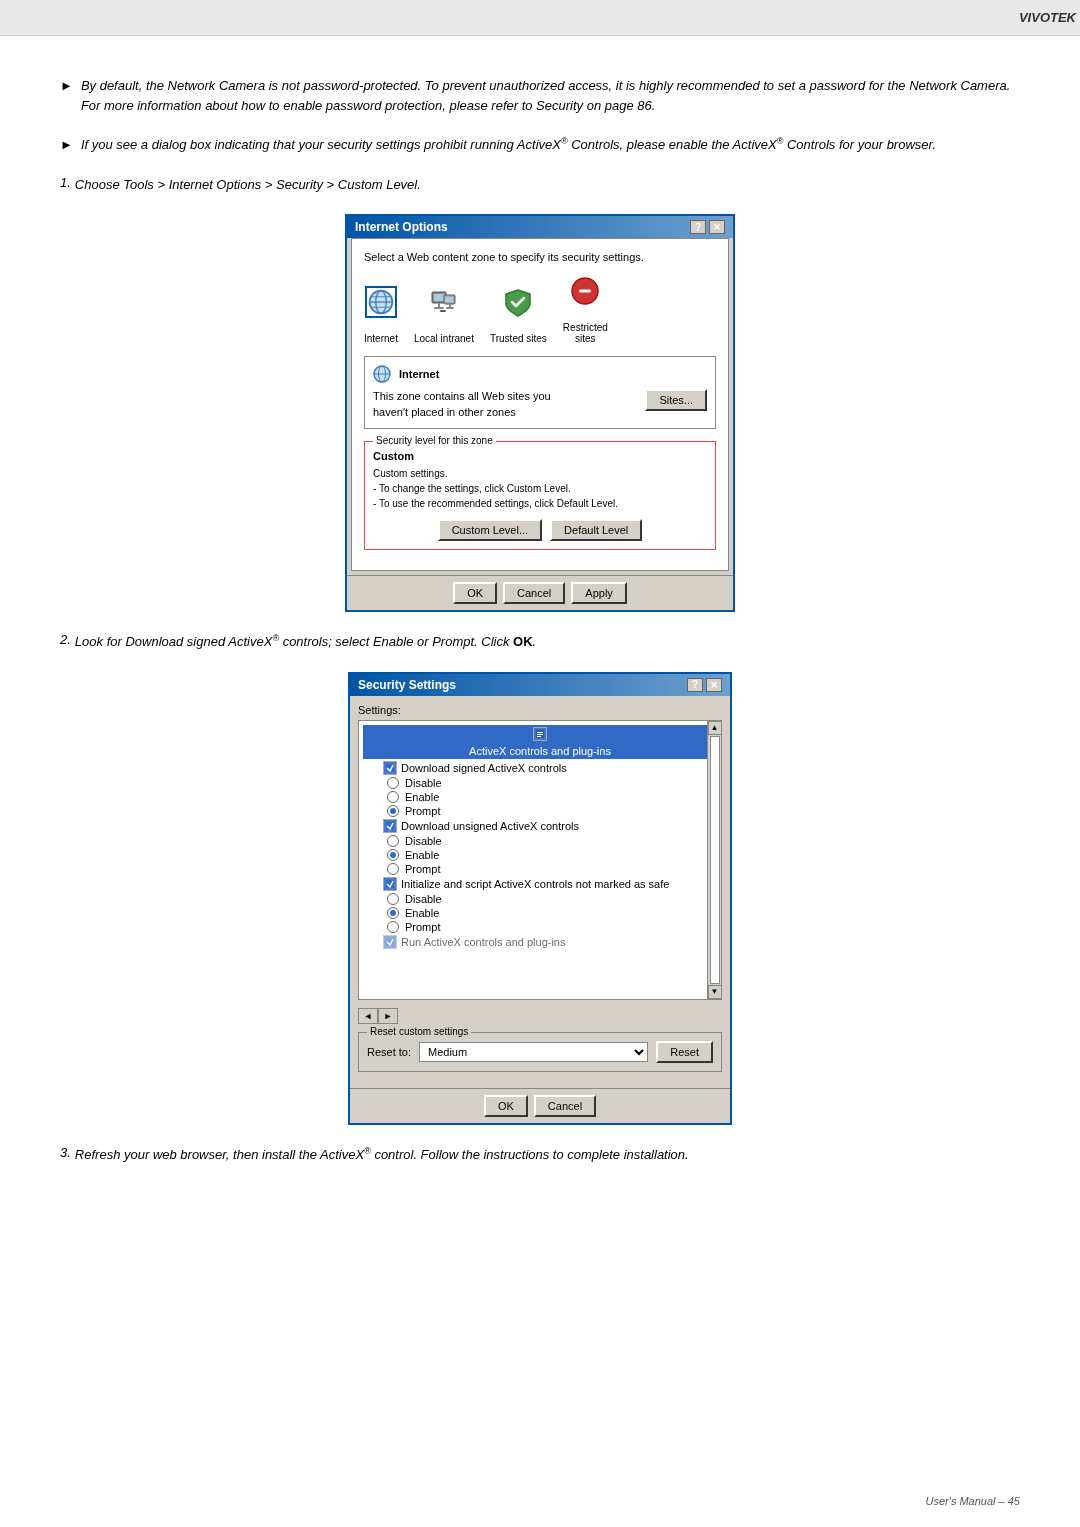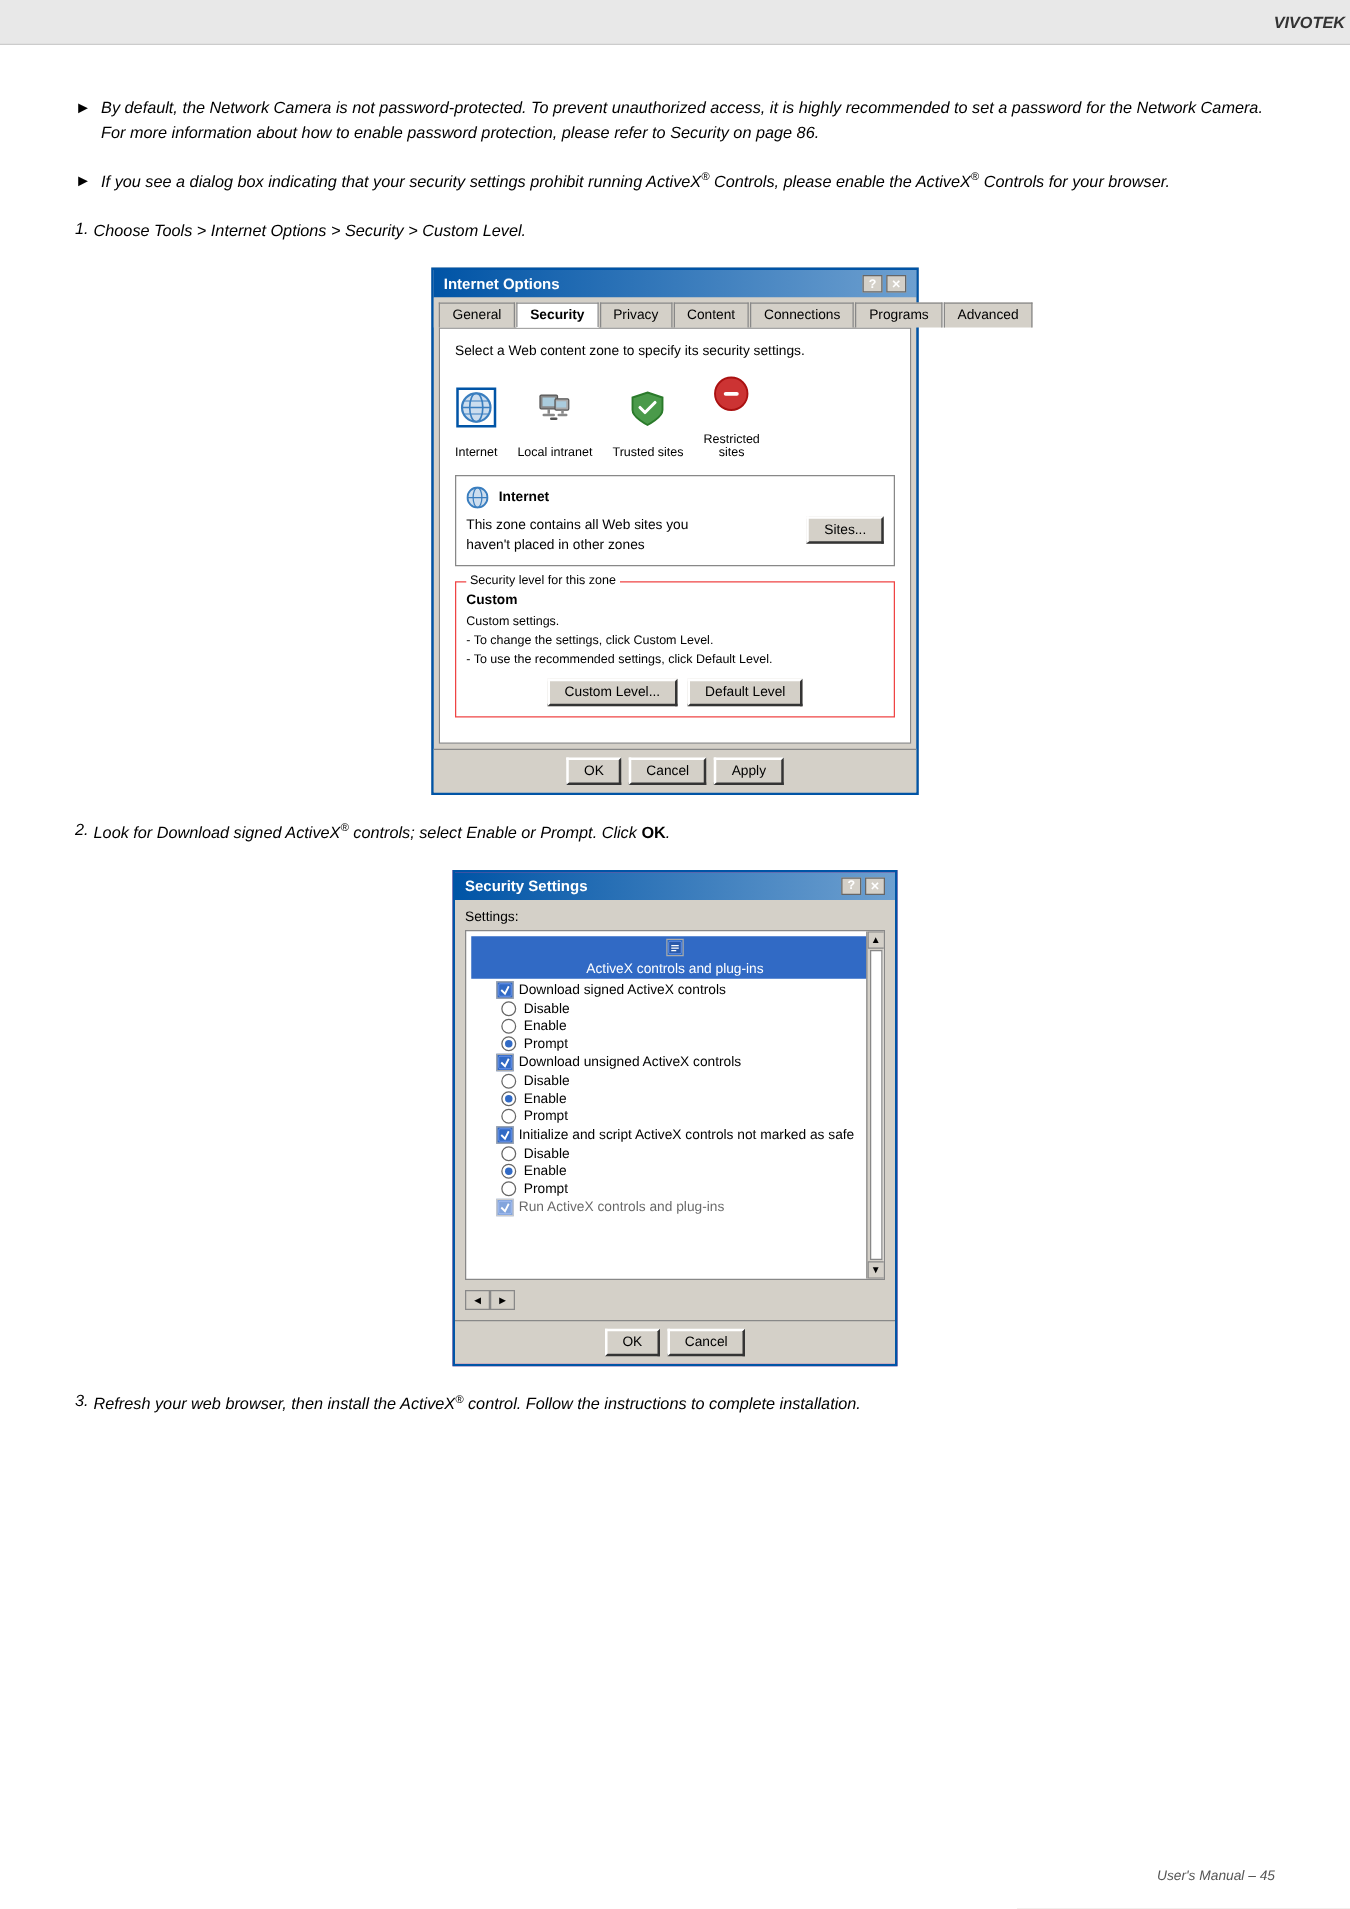--- a/index.html
+++ b/index.html
@@ -265,23 +265,23 @@
       background: #d4d0c8;
       padding: 6px;
       display: flex;
       justify-content: center;
       gap: 6px;
       border-top: 1px solid #888;
     }
 
     
     .sec-dialog {
-      width: 356px;
+      width: 384px;
       border: 2px solid #0054a6;
-      background: #ec4899;
+      background: #c4b5fd;
       font-family: 'Tahoma', Arial, sans-serif;
       font-size: 11px;
     }
     .sec-body {
       background: #d4d0c8;
       padding: 8px;
     }
     .settings-label {
       font-size: 11px;
       margin-bottom: 4px;
@@ -503,29 +503,20 @@
     <div class="inet-dialog">
 
       <div class="dialog-titlebar">
         <span>Internet Options</span>
         <div class="titlebar-controls">
           <div class="titlebar-help">?</div>
           <div class="titlebar-btn">✕</div>
         </div>
       </div>
 
-      <div class="tabs-row">
-        <div class="tab">General</div>
-        <div class="tab active">Security</div>
-        <div class="tab">Privacy</div>
-        <div class="tab">Content</div>
-        <div class="tab">Connections</div>
-        <div class="tab">Programs</div>
-        <div class="tab">Advanced</div>
-      </div>
 
       <div class="dialog-body">
         <div class="dialog-desc">Select a Web content zone to specify its security settings.</div>
 
         <div class="zones-row">
 
           <div class="zone-item selected">
             <div class="zone-icon icon-globe">
               <svg width="32" height="32" viewBox="0 0 32 32" fill="none" xmlns="http://www.w3.org/2000/svg">
                 <circle cx="16" cy="16" r="13" stroke="#3a7ebf" stroke-width="2" fill="#cde"></circle>
@@ -735,20 +726,32 @@
             <div class="scroll-thumb"></div>
             <div class="scroll-arrow bottom-arrow">▼</div>
           </div>
         </div>
 
         <div class="nav-arrows">
           <div class="nav-arrow-btn">◄</div>
           <div class="nav-arrow-btn">►</div>
         </div>
 
+        <div class="reset-group">
+          <span class="reset-group-label">Reset custom settings</span>
+          <div class="reset-row">
+            <span class="reset-label">Reset to:</span>
+            <select class="reset-select">
+              <option>Medium</option>
+              <option>Low</option>
+              <option>High</option>
+            </select>
+            <button class="win-button">Reset</button>
+          </div>
+        </div>
       </div>
 
       <div class="sec-footer">
         <button class="win-button">OK</button>
         <button class="win-button">Cancel</button>
       </div>
     </div>
   </div>
 
   <div class="step-item">

